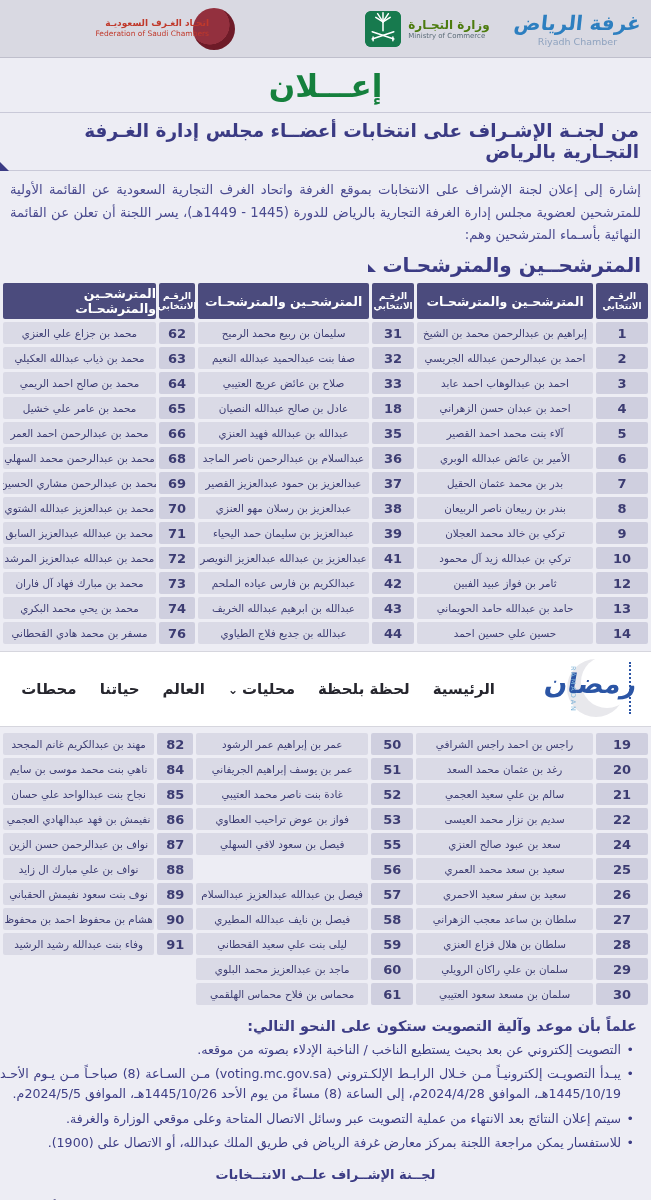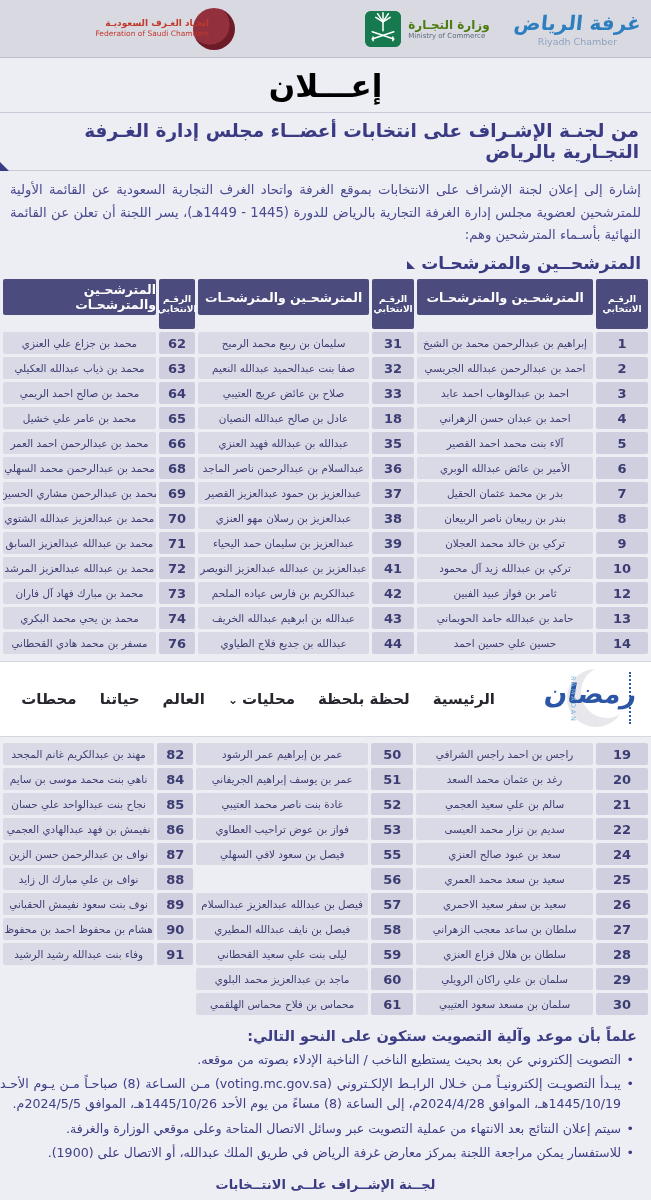--- a/index.html
+++ b/index.html
@@ -20,38 +20,38 @@
   .ministry-text{text-align:left;}
   .ministry-ar{font-size:12px;font-weight:bold;color:#4d7c0f;}
   .ministry-en{font-size:7px;color:#5a6b77;}
   .emblem{width:36px;height:36px;border-radius:6px;background:#177a4e;display:block;}
   .fed-block{display:flex;align-items:center;position:relative;width:235px;}
   .fed-circle{width:42px;height:42px;border-radius:50%;background:radial-gradient(circle at 40% 40%, #93303e 0 55%, #6e1b28 56% 100%);margin-left:-16px;flex:0 0 auto;}
   .fed-text{line-height:1.25;}
   .fed-ar{font-size:9px;font-weight:bold;color:#c0392b;}
   .fed-en{font-size:7.5px;color:#c0392b;}
   
-  .ann-title{color:#000000;font-size:31px;font-weight:bold;text-align:center;padding:10px 0 8px;
+  .ann-title{color:#15803d;font-size:31px;font-weight:bold;text-align:center;padding:10px 0 8px;
     border-bottom:1px solid #c9c9d8;}
   .subtitle-wrap{position:relative;border-bottom:1px solid #c9c9d8;padding:7px 12px 8px;}
   .subtitle{color:#3b3b84;font-size:18.5px;font-weight:bold;text-align:right;}
   .tri{position:absolute;left:0;bottom:-1px;width:0;height:0;border-bottom:9px solid #3b3b84;border-right:9px solid transparent;}
   .intro{color:#4a4a8f;font-size:13.2px;line-height:1.72;text-align:justify;padding:8px 10px 2px;}
   .section-title-wrap{padding:4px 10px 2px;text-align:right;}
-  .section-title{color:#3b3b84;font-size:17px;font-weight:bold;display:inline-block;}
+  .section-title{color:#3b3b84;font-size:20px;font-weight:bold;display:inline-block;}
   .tri-inline{display:inline-block;width:0;height:0;border-bottom:8px solid #3b3b84;border-right:8px solid transparent;margin-right:6px;vertical-align:baseline;}
   
   .tbl{display:flex;gap:3px;padding:4px 3px 0;align-items:flex-start;}
   .grp{display:flex;flex-direction:column;}
   .grp.a{width:234px;}
   .grp.b{width:219px;}
   .grp.c{width:192px;}
   .thead{display:flex;gap:3px;margin-bottom:3px;}
   .th-num{background:#4b4b7d;color:#fff;font-size:9px;font-weight:bold;line-height:1.15;
-    display:flex;flex-direction:column;align-items:center;justify-content:center;height:50px;border-radius:2px;}
+    display:flex;flex-direction:column;align-items:center;justify-content:center;height:36px;border-radius:2px;}
   .th-name{background:#4b4b7d;color:#fff;font-size:12.5px;font-weight:bold;
     display:flex;align-items:center;justify-content:center;height:36px;flex:1;border-radius:2px;}
   .trow{display:flex;gap:3px;margin-bottom:3px;}
   .num{background:#cfcfdf;color:#3c3c72;font-size:13px;font-weight:bold;
     display:flex;align-items:center;justify-content:center;height:22px;border-radius:2px;
     font-family:"DejaVu Sans",sans-serif;}
   .grp.a .num,.grp.a .th-num{width:52px;flex:0 0 52px;}
   .grp.b .num,.grp.b .th-num{width:42px;flex:0 0 42px;}
   .grp.c .num,.grp.c .th-num{width:36px;flex:0 0 36px;}
   .nm{background:#dadae6;color:#3c3c72;font-size:10.4px;

